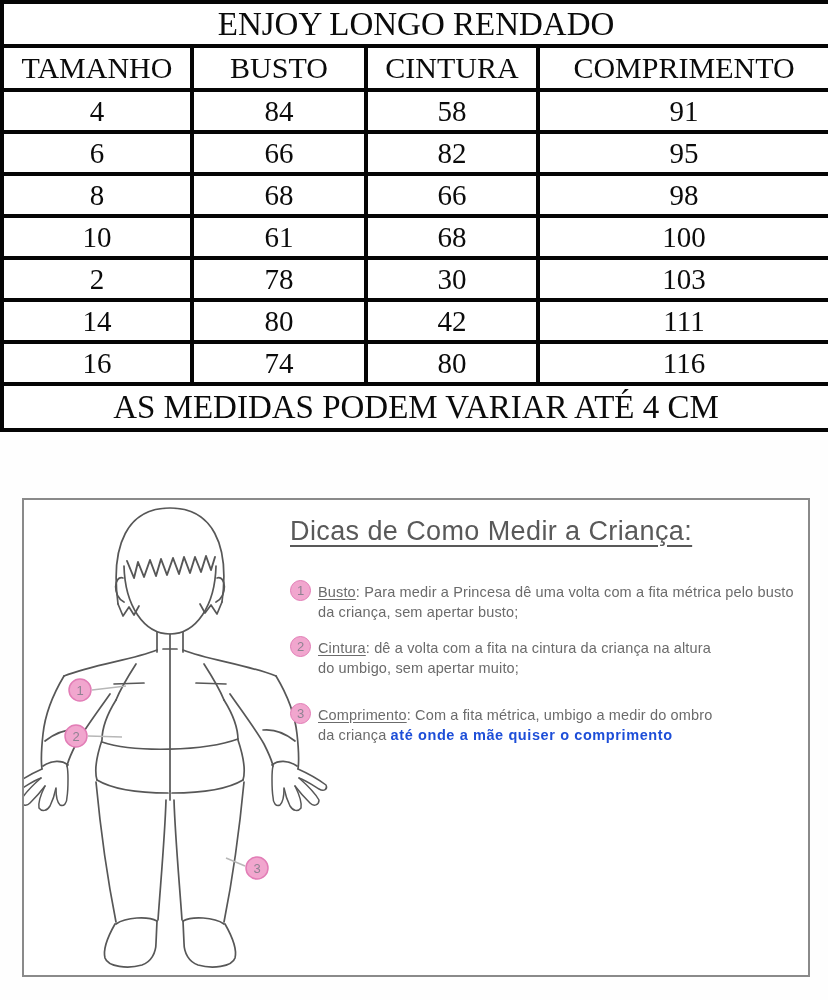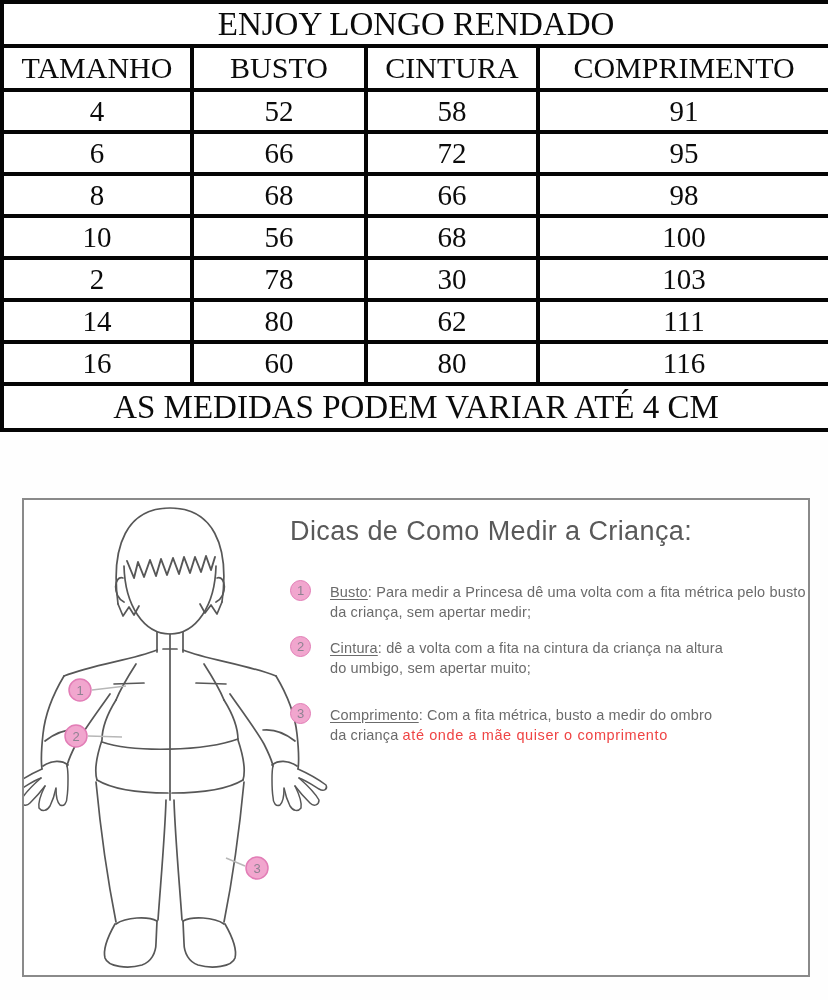--- a/index.html
+++ b/index.html
@@ -32,36 +32,36 @@
     border:2px solid #8a8a8a;background:#fff;
   }
   .figure-svg{position:absolute;left:0;top:0;}
 
   .guide-col{
     position:absolute;left:266px;top:16px;width:505px;
     font-family:"Liberation Sans", sans-serif;color:#6b6b6b;
   }
   .guide-heading{
     font-size:27px;letter-spacing:.4px;color:#595959;
-    text-underline-offset:5px;
+    text-decoration:underline;text-underline-offset:5px;
     text-decoration-thickness:2px;white-space:nowrap;
   }
   .guide-item{position:absolute;left:0;display:flex;align-items:flex-start;gap:7px;}
   .guide-item:nth-child(1){top:66px;}
   .guide-item:nth-child(2){top:122px;}
   .guide-item:nth-child(3){top:189px;}
   .badge{
     flex:none;width:21px;height:21px;border-radius:50%;
     background:#f1a6ce;border:1.5px solid #e27db6;box-sizing:border-box;
     display:flex;align-items:center;justify-content:center;
     font-size:13px;color:#8f8292;margin-top:-2px;
   }
-  .g-text{font-size:14.5px;line-height:20px;letter-spacing:.15px;width:478px;margin-left:12px;}
+  .g-text{font-size:14.5px;line-height:20px;letter-spacing:.15px;width:478px;}
   .g-term{text-decoration:underline;text-underline-offset:2px;}
-  .g-bold{font-weight:normal;letter-spacing:.6px;color:#ef4444;}
+  .g-bold{font-weight:bold;letter-spacing:.6px;color:#1d4ed8;}
 </style>
 </head>
 <body>
 
 <div class="page">
 
   <table class="size-table">
     <colgroup>
         <col class="c0">
         <col class="c1">
@@ -75,57 +75,57 @@
       <tr class="header-row" id="col-row">
           <th>TAMANHO</th>
           <th>BUSTO</th>
           <th>CINTURA</th>
           <th>COMPRIMENTO</th>
         </tr>
     </thead>
     <tbody id="tbody">
         <tr class="data-row">
           <td>4</td>
-          <td>52</td>
+          <td>84</td>
           <td>58</td>
           <td>91</td>
         </tr>
         <tr class="data-row">
           <td>6</td>
           <td>66</td>
-          <td>72</td>
+          <td>82</td>
           <td>95</td>
         </tr>
         <tr class="data-row">
           <td>8</td>
           <td>68</td>
           <td>66</td>
           <td>98</td>
         </tr>
         <tr class="data-row">
           <td>10</td>
-          <td>56</td>
+          <td>61</td>
           <td>68</td>
           <td>100</td>
         </tr>
         <tr class="data-row">
           <td>2</td>
           <td>78</td>
           <td>30</td>
           <td>103</td>
         </tr>
         <tr class="data-row">
           <td>14</td>
           <td>80</td>
-          <td>62</td>
+          <td>42</td>
           <td>111</td>
         </tr>
         <tr class="data-row">
           <td>16</td>
-          <td>60</td>
+          <td>74</td>
           <td>80</td>
           <td>116</td>
         </tr>
       </tbody>
     <tfoot>
       <tr class="footnote-row">
         <td colspan="4">AS MEDIDAS PODEM VARIAR ATÉ 4 CM</td>
       </tr>
     </tfoot>
   </table>
@@ -195,33 +195,33 @@
       </g>
     </svg>
 
     <div class="guide-col">
       <div class="guide-heading">Dicas de Como Medir a Criança:</div>
       <div id="guide-items">
           <div class="guide-item">
             <span class="badge">1</span>
             <div class="g-text">
               <div><span class="g-term">Busto</span><span>: Para medir a Princesa dê uma volta com a fita métrica pelo busto</span></div>
-              <div><span>da criança, sem apertar medir;</span></div>
+              <div><span>da criança, sem apertar busto;</span></div>
             </div>
           </div>
           <div class="guide-item">
             <span class="badge">2</span>
             <div class="g-text">
               <div><span class="g-term">Cintura</span><span>: dê a volta com a fita na cintura da criança na altura</span></div>
               <div><span>do umbigo, sem apertar muito;</span></div>
             </div>
           </div>
           <div class="guide-item">
             <span class="badge">3</span>
             <div class="g-text">
-              <div><span class="g-term">Comprimento</span><span>: Com a fita métrica, busto a medir do ombro</span></div>
+              <div><span class="g-term">Comprimento</span><span>: Com a fita métrica, umbigo a medir do ombro</span></div>
               <div><span>da criança </span><span class="g-bold">até onde a mãe quiser o comprimento</span></div>
             </div>
           </div>
         </div>
     </div>
   </div>
 </div>
 
 </body></html>

